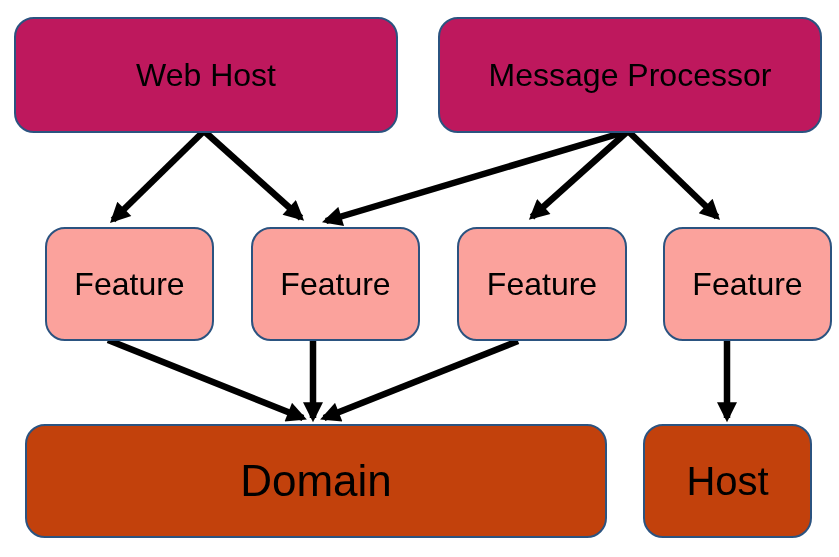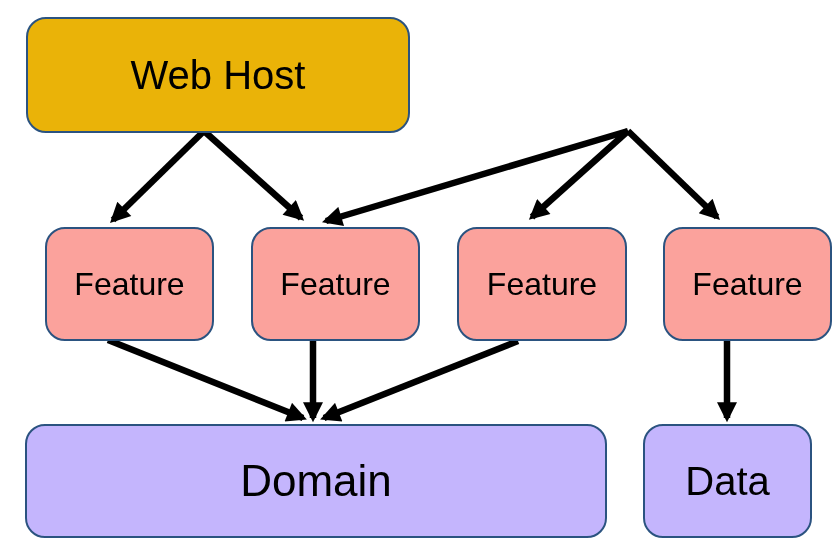--- a/index.html
+++ b/index.html
@@ -20,23 +20,23 @@
     position: absolute;
     box-sizing: border-box;
     display: flex;
     align-items: center;
     justify-content: center;
     text-align: center;
     border: 2.5px solid #2B5380;
     border-radius: 20px;
     color: #000000;
   }
-  .node.service { background: #eab308; font-size: 40px; margin-left: 12px; }
+  .node.service { background: #be185d; font-size: 32px; }
   .node.feature { background: #FBA29C; font-size: 32px; margin-left: 20px; }
-  .node.layer   { background: #c4b5fd; }
+  .node.layer   { background: #c2410c; }
 
   #node-web-host          { left: 14px;  top: 17px;  width: 384px; height: 116px; }
   #node-message-processor { left: 438px; top: 17px;  width: 384px; height: 116px; }
   #node-feature-1 { left: 25px;  top: 227px; width: 169px; height: 114px; }
   #node-feature-2 { left: 231px; top: 227px; width: 169px; height: 114px; }
   #node-feature-3 { left: 437px; top: 227px; width: 170px; height: 114px; }
   #node-feature-4 { left: 643px; top: 227px; width: 169px; height: 114px; }
   #node-domain    { left: 25px;  top: 424px; width: 582px; height: 114px; font-size: 44px; }
   #node-data      { left: 643px; top: 424px; width: 169px; height: 114px; font-size: 40px; }
 </style>
@@ -61,20 +61,23 @@
       <line x1="313" y1="340" x2="313" y2="418" marker-end="url(#arrowhead)"></line>
       <line x1="518" y1="341" x2="324" y2="418" marker-end="url(#arrowhead)"></line>
       <line x1="727" y1="340" x2="727" y2="418" marker-end="url(#arrowhead)"></line>
     </g>
   </svg>
 
   <div class="node service" id="node-web-host">
     <span>Web Host</span>
   </div>
 
+  <div class="node service" id="node-message-processor">
+    <span>Message Processor</span>
+  </div>
 
   <div class="node feature" id="node-feature-1">
     <span>Feature</span>
   </div>
 
   <div class="node feature" id="node-feature-2">
     <span>Feature</span>
   </div>
 
   <div class="node feature" id="node-feature-3">
@@ -83,16 +86,16 @@
 
   <div class="node feature" id="node-feature-4">
     <span>Feature</span>
   </div>
 
   <div class="node layer" id="node-domain">
     <span>Domain</span>
   </div>
 
   <div class="node layer" id="node-data">
-    <span>Data</span>
+    <span>Host</span>
   </div>
 
 </div>
 
 </body></html>

